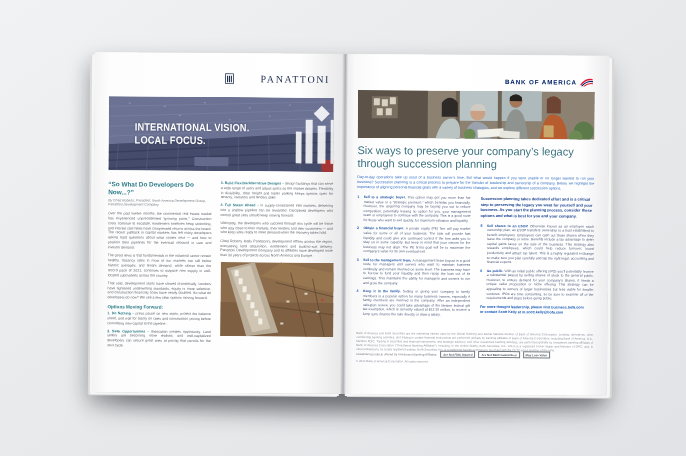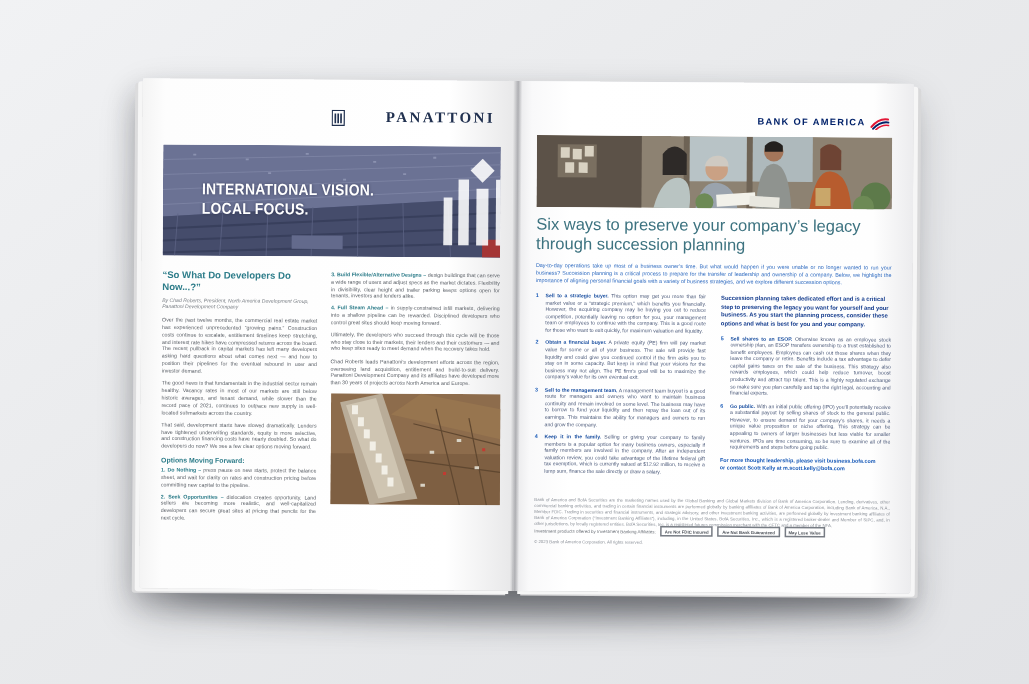--- a/index.html
+++ b/index.html
@@ -33,21 +33,21 @@
     box-shadow:3px 2px 0 #f6f6f6,5px 3px 0 #d8d8d9;
   }
   .spine{
     position:absolute;left:247px;top:0;width:6px;height:100%;z-index:5;
     background:linear-gradient(to right,rgba(0,0,0,0) 0%,rgba(20,22,30,0.22) 45%,rgba(20,22,30,0.28) 55%,rgba(0,0,0,0) 100%);
   }
   
   .pan-logo{position:absolute;top:20px;right:14px;display:flex;align-items:center;gap:3px;}
   .pan-logo .word{
     font-family:"Liberation Serif", serif;color:#20304f;font-size:10px;
-    letter-spacing:1.6px;font-weight:700;padding-left:24px;
+    letter-spacing:1.6px;font-weight:400;padding-left:24px;
   }
   .hero{
     position:absolute;left:14px;right:10px;top:44px;height:74px;overflow:hidden;
   }
   .hero svg{position:absolute;left:0;top:0;}
   .hero-text{
     position:absolute;left:26px;top:24px;color:#ffffff;
     font-weight:bold;font-size:10.5px;line-height:1.25;letter-spacing:0.2px;
     transform:scaleX(0.88);transform-origin:left center;white-space:nowrap;
     text-shadow:0 0 2px rgba(20,24,50,0.5);

